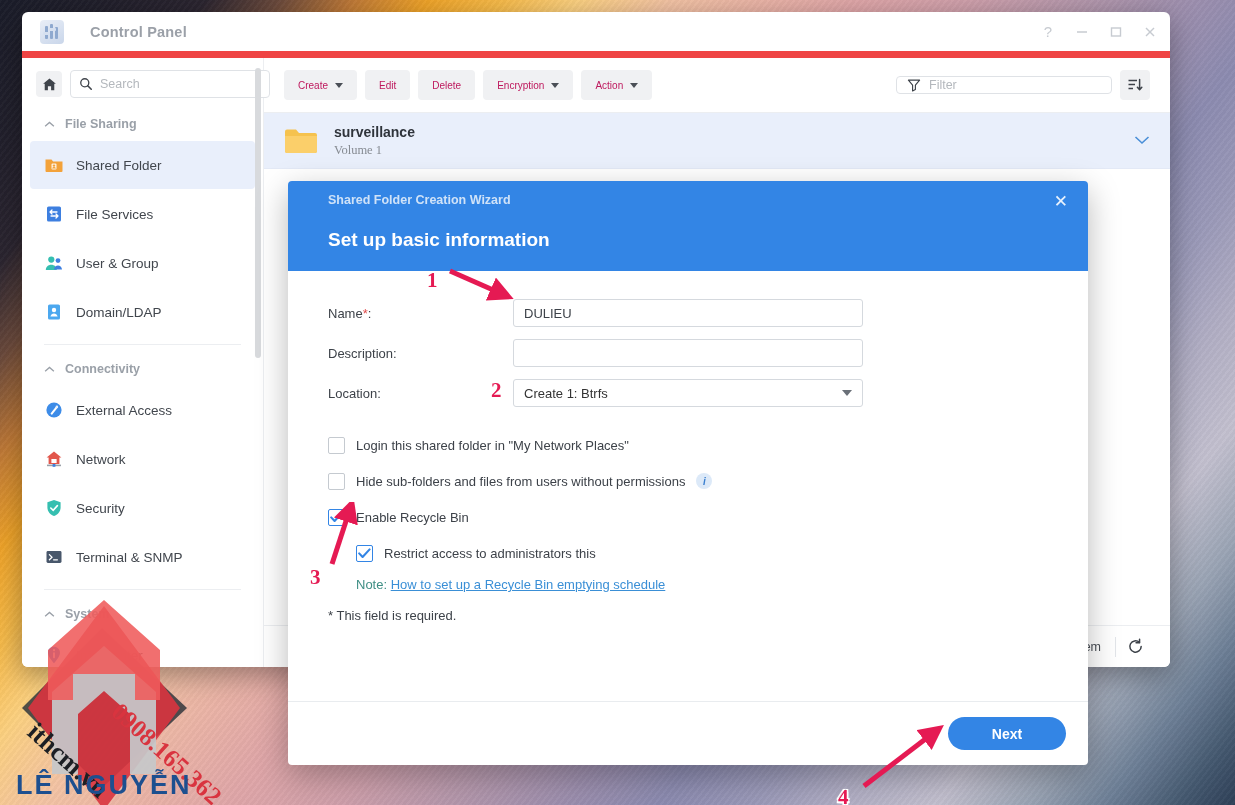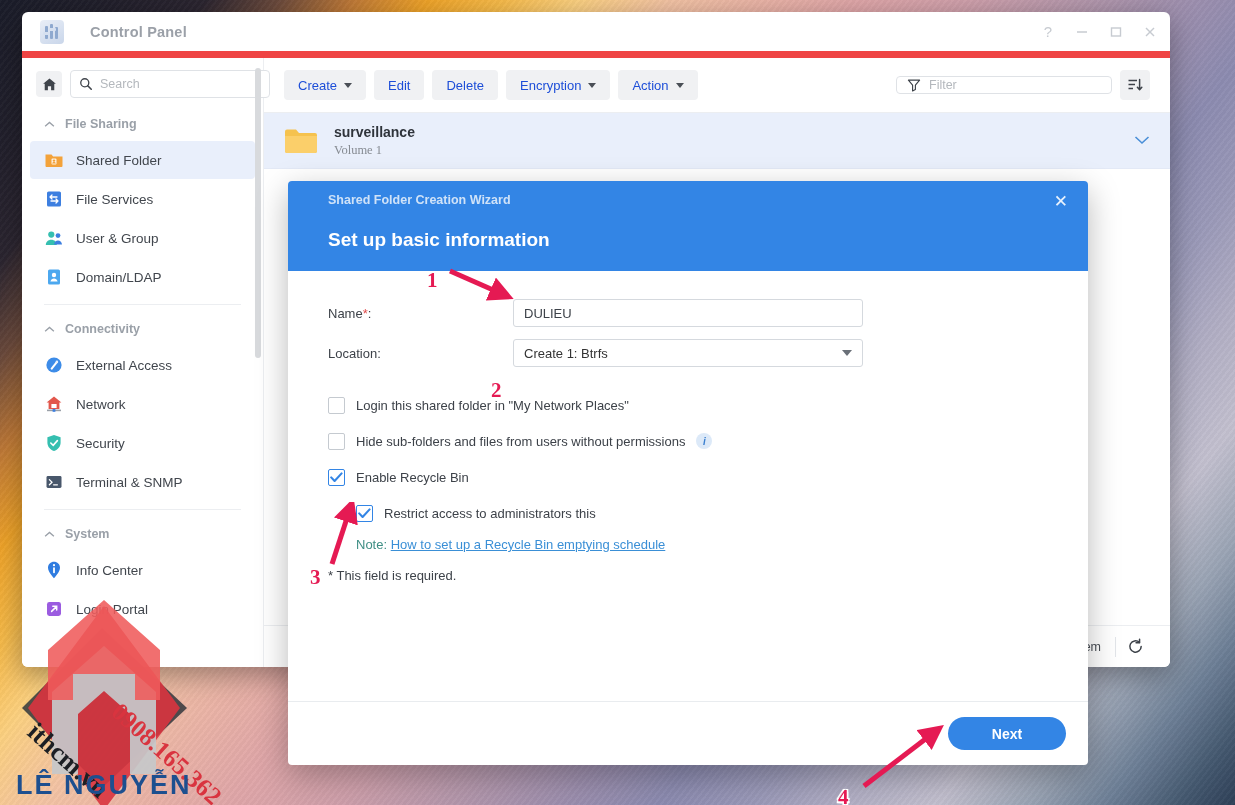--- a/index.html
+++ b/index.html
@@ -132,21 +132,21 @@
   #nav-scroll { flex: 1; overflow: hidden; position: relative; padding-bottom: 4px; }
   .nav-group-header {
     display: flex; align-items: center; gap: 10px;
     padding: 9px 0 9px 22px;
     font-size: 12.5px; font-weight: bold; color: #9aa0a8;
     cursor: pointer;
   }
   .chev { width: 11px; height: 7px; flex: none; }
   .nav-item {
     display: flex; align-items: center; gap: 12px;
-    height: 38px; margin: 1px 8px; padding-left: 14px;
+    height: 48px; margin: 1px 8px; padding-left: 14px;
     border-radius: 4px; cursor: pointer;
     font-size: 13.5px; color: #41464d;
   }
   .nav-item.active { background: #e9effb; }
   .nav-ico { width: 20px; height: 20px; flex: none; }
   .nav-sep { height: 1px; background: #eceef1; margin: 8px 22px; }
   #sidebar-scrollbar {
     position: absolute; right: 2px; top: 10px;
     width: 6px; height: 290px;
     border-radius: 3px; background: #d8dadd;
@@ -156,22 +156,22 @@
   
   #main { flex: 1; min-width: 0; display: flex; flex-direction: column; background: #fff; }
   #toolbar {
     display: flex; align-items: center; gap: 8px;
     padding: 12px 20px;
     flex: none;
   }
   .tb-btn {
     height: 30px; padding: 15px 14px;
     border: none; border-radius: 4px;
-    background: #f0f1f3; color: #1d4ed8;
-    font-family: inherit; font-size: 13px;
+    background: #f0f1f3; color: #be185d;
+    font-family: inherit; font-size: 10px;
     display: flex; align-items: center; gap: 7px;
     cursor: pointer;
   }
   .caret {
     width: 0; height: 0;
     border-left: 4px solid transparent;
     border-right: 4px solid transparent;
     border-top: 5px solid #4a4f56;
   }
   #tb-right { margin-left: auto; display: flex; align-items: center; gap: 8px; }
@@ -616,20 +616,26 @@
 
     <div class="form-row">
       <div class="form-label">
         <span>Name</span><span class="req">*</span><span>:</span>
       </div>
       <div class="form-field">
         <input type="text" value="DULIEU" style="">
       </div>
     </div>
 
+    <div class="form-row">
+      <div class="form-label">Description:</div>
+      <div class="form-field">
+        <input type="text" value="" style="">
+      </div>
+    </div>
 
     <div class="form-row">
       <div class="form-label">Location:</div>
       <div class="form-field">
         <span style="flex:1">Create 1:  Btrfs</span>
         <span class="select-caret"></span>
       </div>
     </div>
 
     <div style="height:14px"></div>

